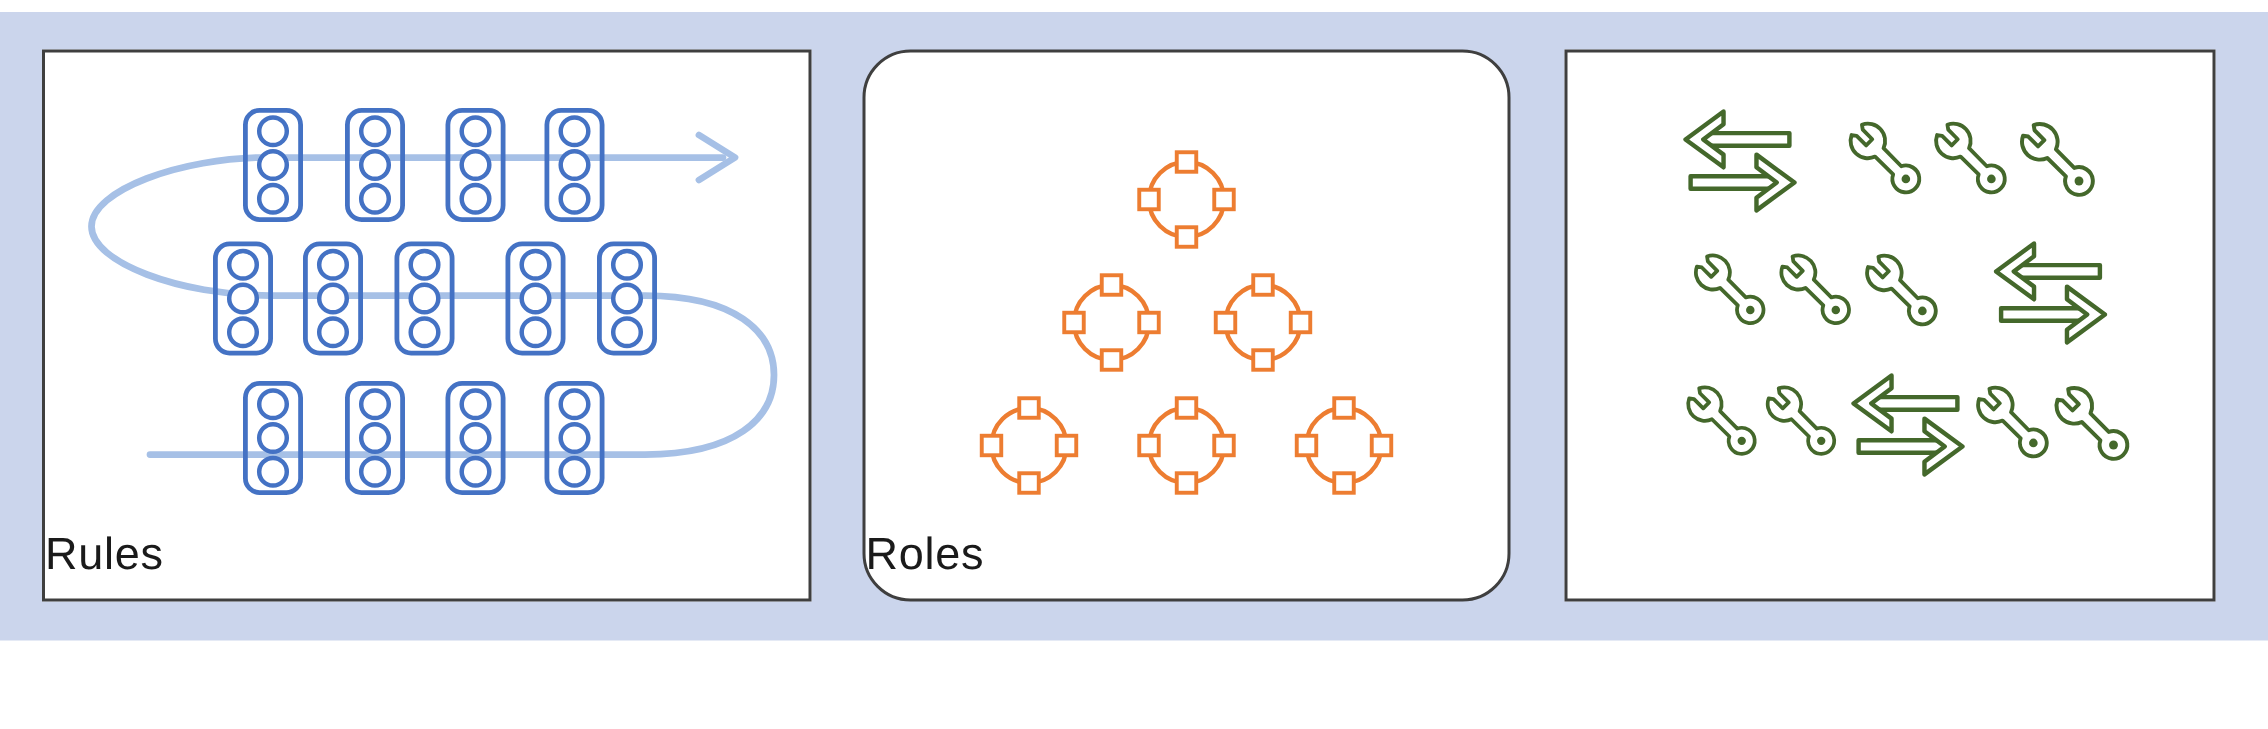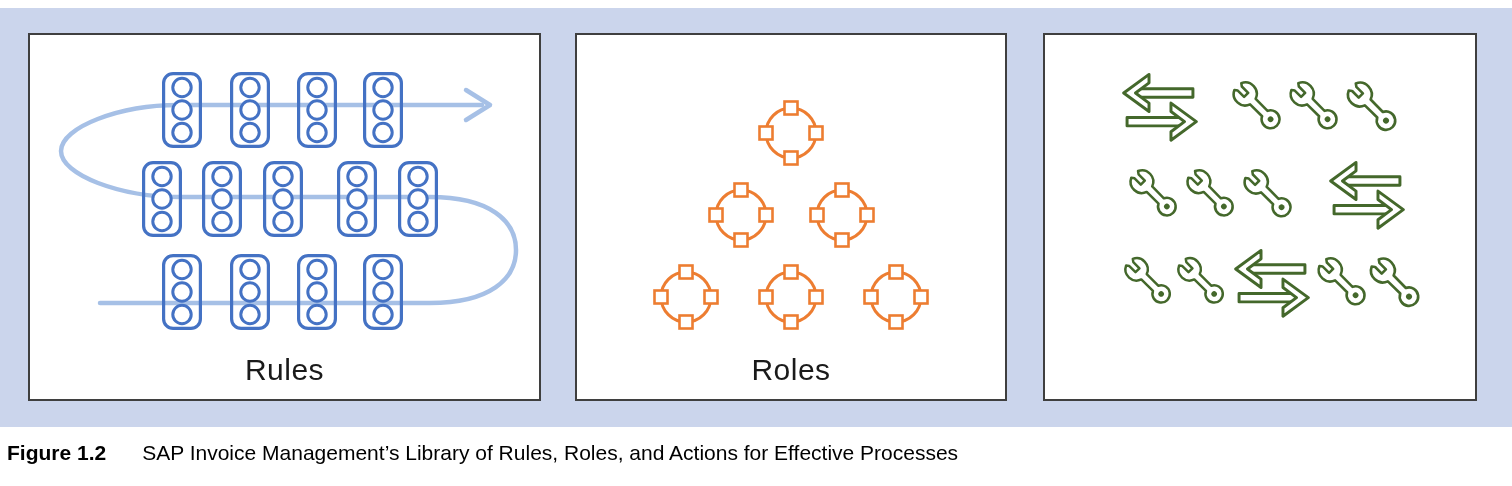--- a/index.html
+++ b/index.html
@@ -2,24 +2,24 @@
 <html><head>
 <meta charset="utf-8">
 <style>
   html,body{margin:0;padding:0;background:#ffffff;}
   .stage{position:relative;width:1512px;height:486px;background:#ffffff;overflow:hidden;
          font-family:"Liberation Sans","DejaVu Sans",sans-serif;}
   .canvas{position:absolute;left:0;top:8px;width:1512px;height:419px;background:#cbd5ec;}
   .panel{position:absolute;top:25px;height:368px;background:#ffffff;
          border:2px solid #3f3f3f;box-sizing:border-box;}
   .panel-rules{left:28px;width:513px;}
-  .panel-roles{left:575px;width:432px;}
+  .panel-roles{left:575px;width:432px;border-radius:32px;}
   .panel-actions{left:1043px;width:434px;}
   .art{position:absolute;left:0;top:0;}
-  .panel-label{position:absolute;left:0;right:0;bottom:12px;text-align:center;
+  .panel-label{position:absolute;left:0;right:0;bottom:12px;
                font-size:30px;color:#1a1a1a;letter-spacing:0.5px;}
   .caption{position:absolute;left:7px;top:441px;font-size:21px;color:#000;white-space:nowrap;}
   .caption .fig-label{font-weight:bold;margin-right:36px;}
 </style>
 </head>
 <body>
 
 <div class="stage">
 
   <svg width="0" height="0" style="position:absolute">
@@ -191,17 +191,14 @@
           <use href="#sym-wrench" x="72" y="216" width="62" height="62" xlink:href="#sym-wrench"></use>
           <use href="#sym-wrench" x="125" y="216" width="62" height="62" xlink:href="#sym-wrench"></use>
           <use href="#sym-arrows" x="189" y="212" width="76" height="76" xlink:href="#sym-arrows"></use>
           <use href="#sym-wrench" x="265" y="216" width="64" height="64" xlink:href="#sym-wrench"></use>
           <use href="#sym-wrench" x="317" y="216" width="66" height="66" xlink:href="#sym-wrench"></use>
         </svg>
     </div>
 
   </div>
 
-  <div class="caption">
-    <span class="fig-label">Figure 1.2</span><span>SAP Invoice Management’s Library of Rules, Roles, and Actions for Effective Processes</span>
-  </div>
 
 </div>
 
 </body></html>

